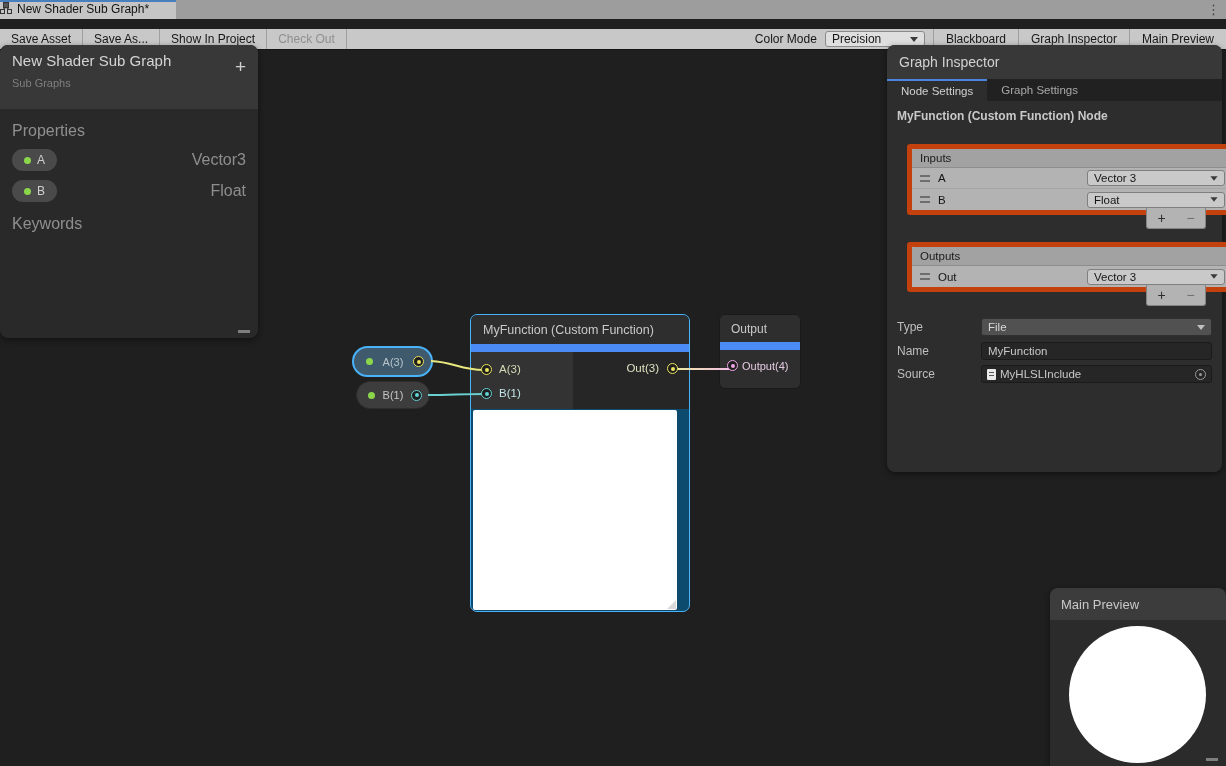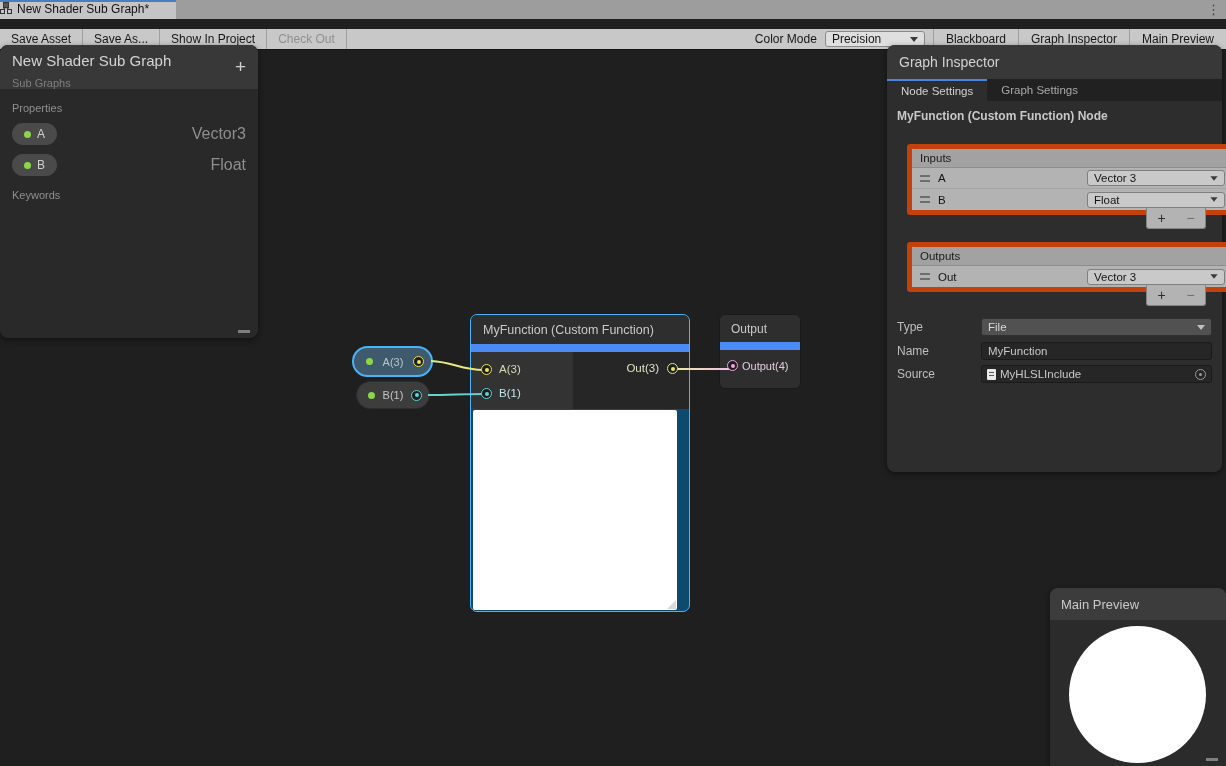--- a/index.html
+++ b/index.html
@@ -65,25 +65,25 @@
   #out-accent { height:8px; background:#4b8bf5; }
   #out-body { position:relative; height:56px; }
   #out-port { position:absolute; left:7px; top:10px; }
   #out-label { position:absolute; left:22px; top:10px; font-size:11px; color:#e3c9df; }
 
   #wires { position:absolute; left:0; top:0; width:1226px; height:766px; pointer-events:none; }
 
   
   #blackboard { position:absolute; left:0; top:45px; width:258px; height:293px; background:#292929;
                 border-radius:8px; box-shadow:0 2px 6px rgba(0,0,0,.45); z-index:10; }
-  #bb-header { height:44px; background:#383838; border-radius:8px 8px 0 0; position:relative; padding:7px 12px 2px 12px; }
+  #bb-header { height:64px; background:#383838; border-radius:8px 8px 0 0; position:relative; padding:7px 12px 2px 12px; }
   #bb-title { font-size:15px; color:#d4d4d4; }
   #bb-subtitle { font-size:11px; color:#7f7f7f; margin-top:8px; }
   #bb-add { position:absolute; right:12px; top:12px; font-size:19px; color:#cfcfcf; line-height:19px; cursor:default; }
-  .bb-section { font-size:11px; color:#8f8f8f; margin:13px 12px 0 12px; }
+  .bb-section { font-size:16px; color:#8f8f8f; margin:13px 12px 0 12px; }
   .bb-prop-row { display:flex; align-items:center; margin:9px 12px 0 12px; height:22px; }
   .bb-pill { height:22px; background:#4a4a4a; border-radius:11px; display:flex; align-items:center; gap:6px; padding:0 12px; }
   .bb-pill .pname { font-size:12px; color:#cfcfcf; }
   .bb-ptype { margin-left:auto; font-size:16px; color:#8e8e8e; }
   .resize-dash { position:absolute; right:8px; bottom:5px; width:12px; height:3px; background:#7e7e7e; }
 
   
   #inspector { position:absolute; left:887px; top:45px; width:335px; height:427px; background:#2d2d2d;
                border-radius:8px; box-shadow:0 2px 6px rgba(0,0,0,.45); z-index:10; font-size:12px; }
   #gi-header { height:34px; background:#383838; border-radius:8px 8px 0 0; display:flex; align-items:center; padding-left:12px;

